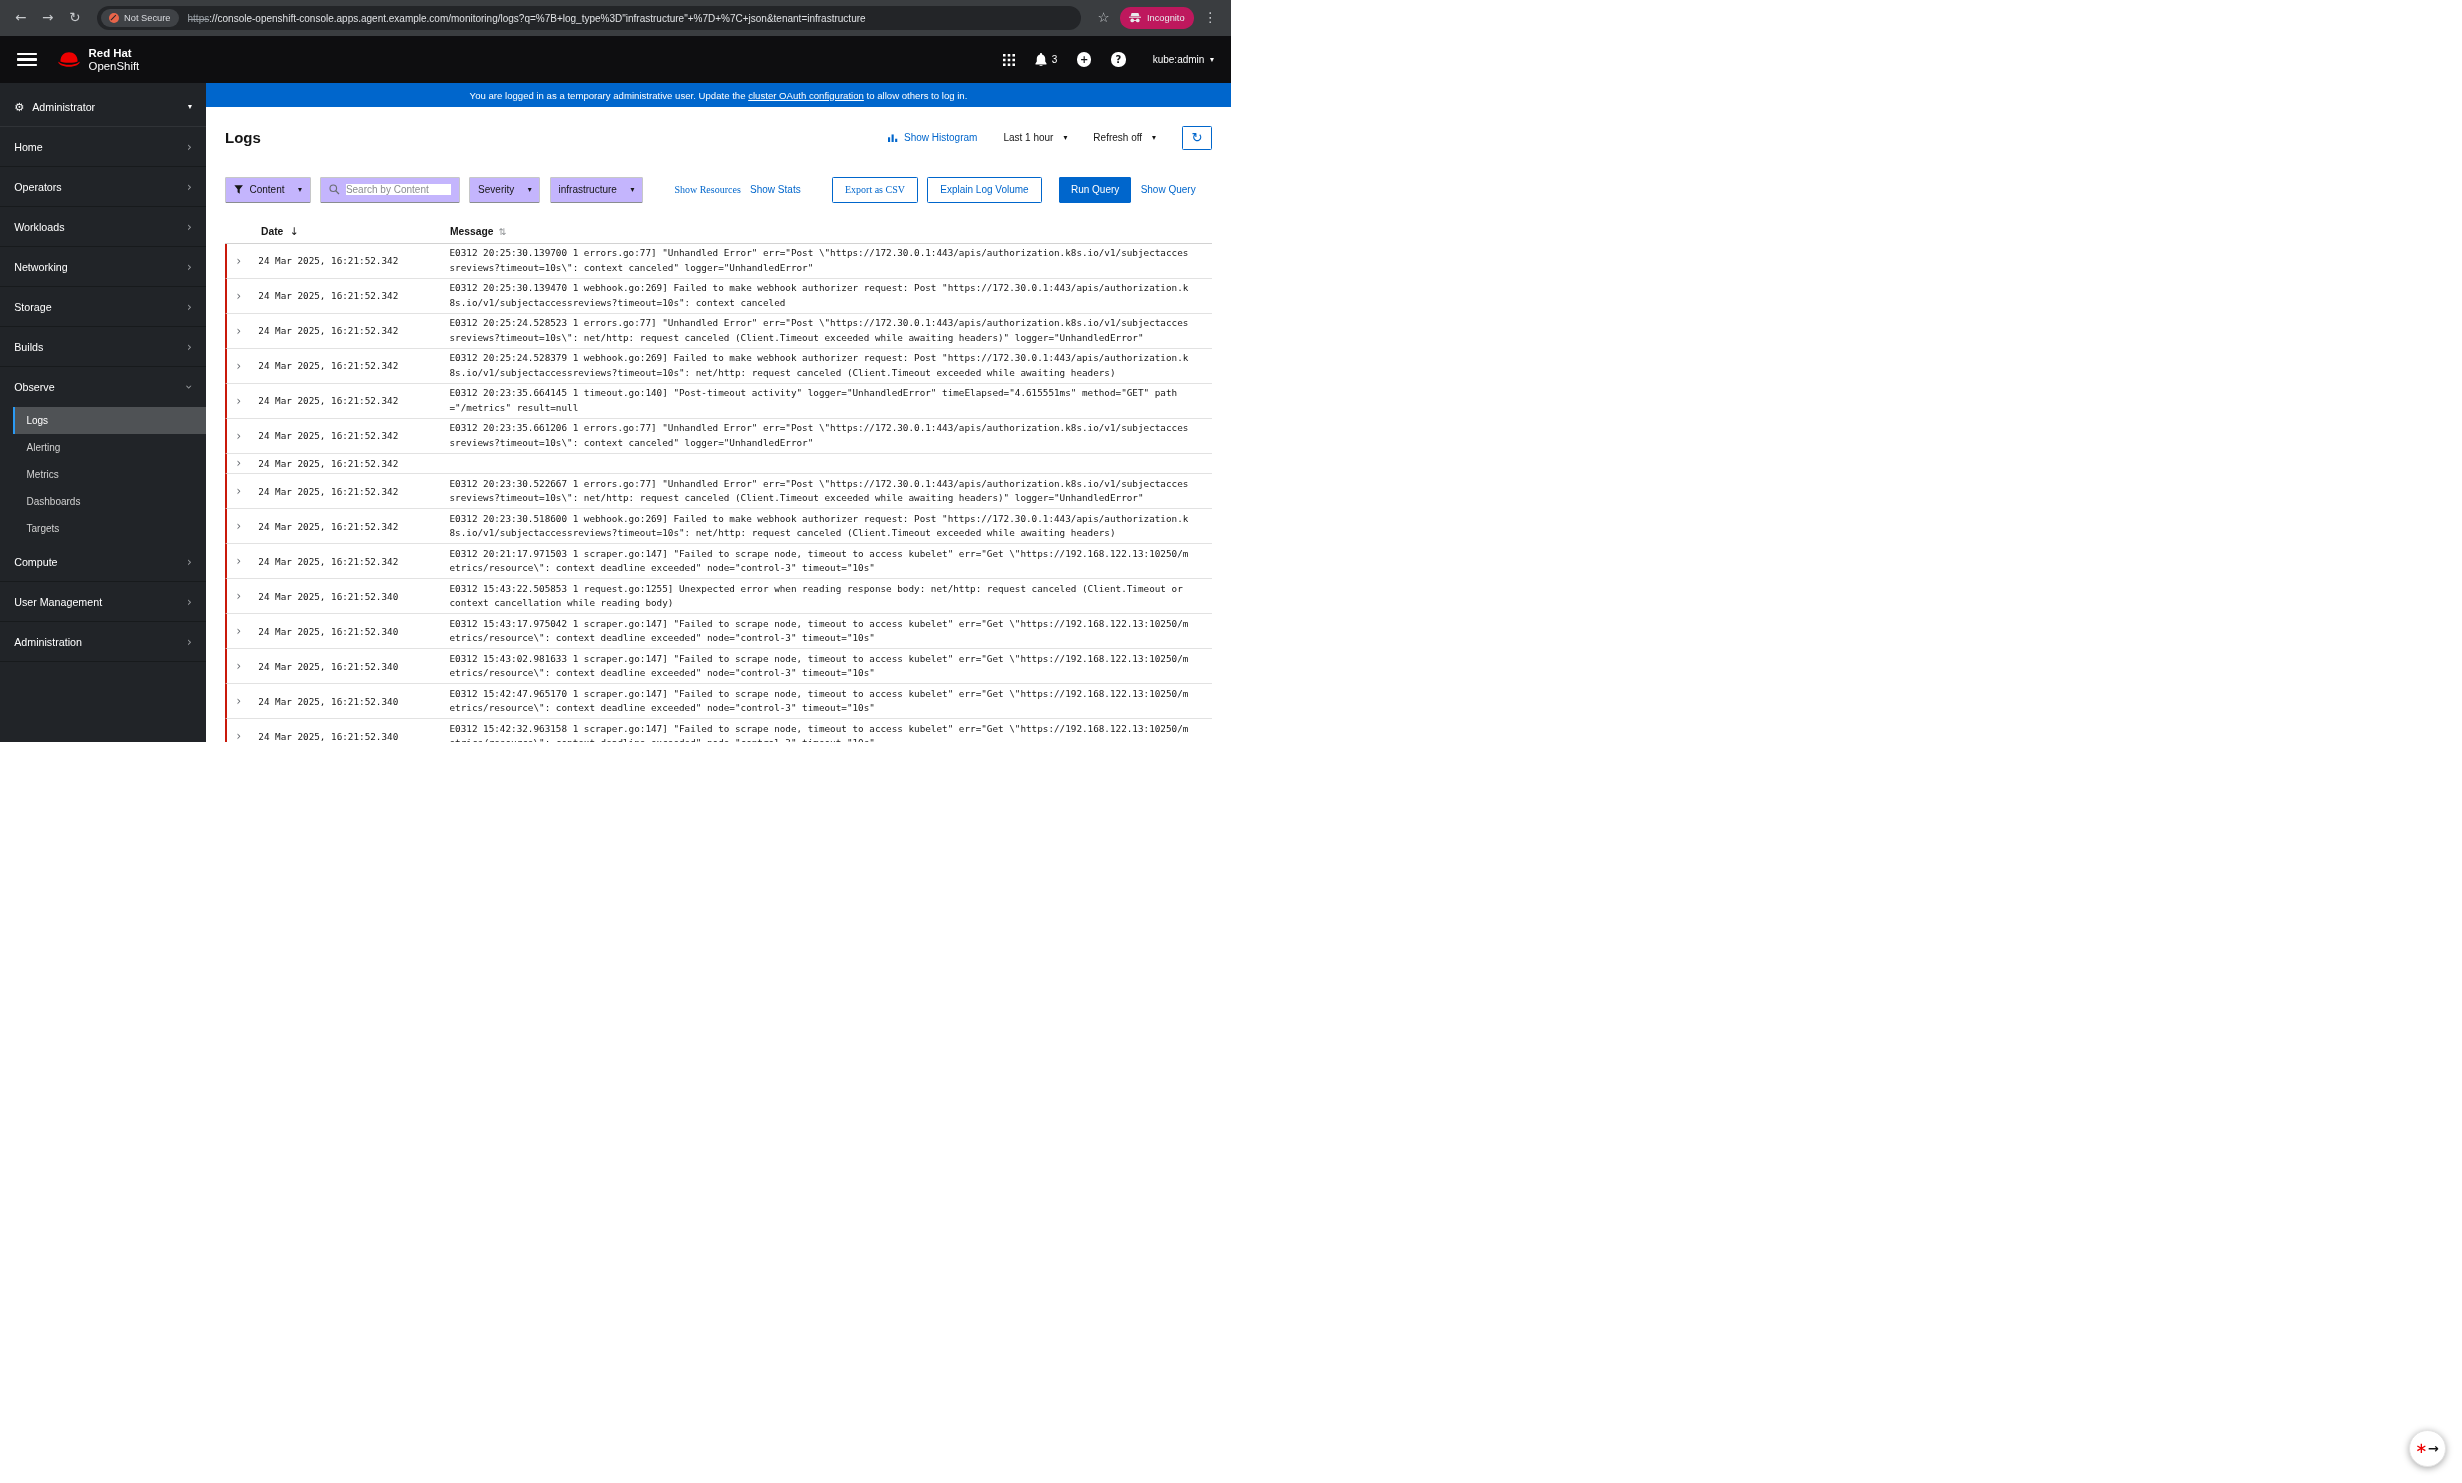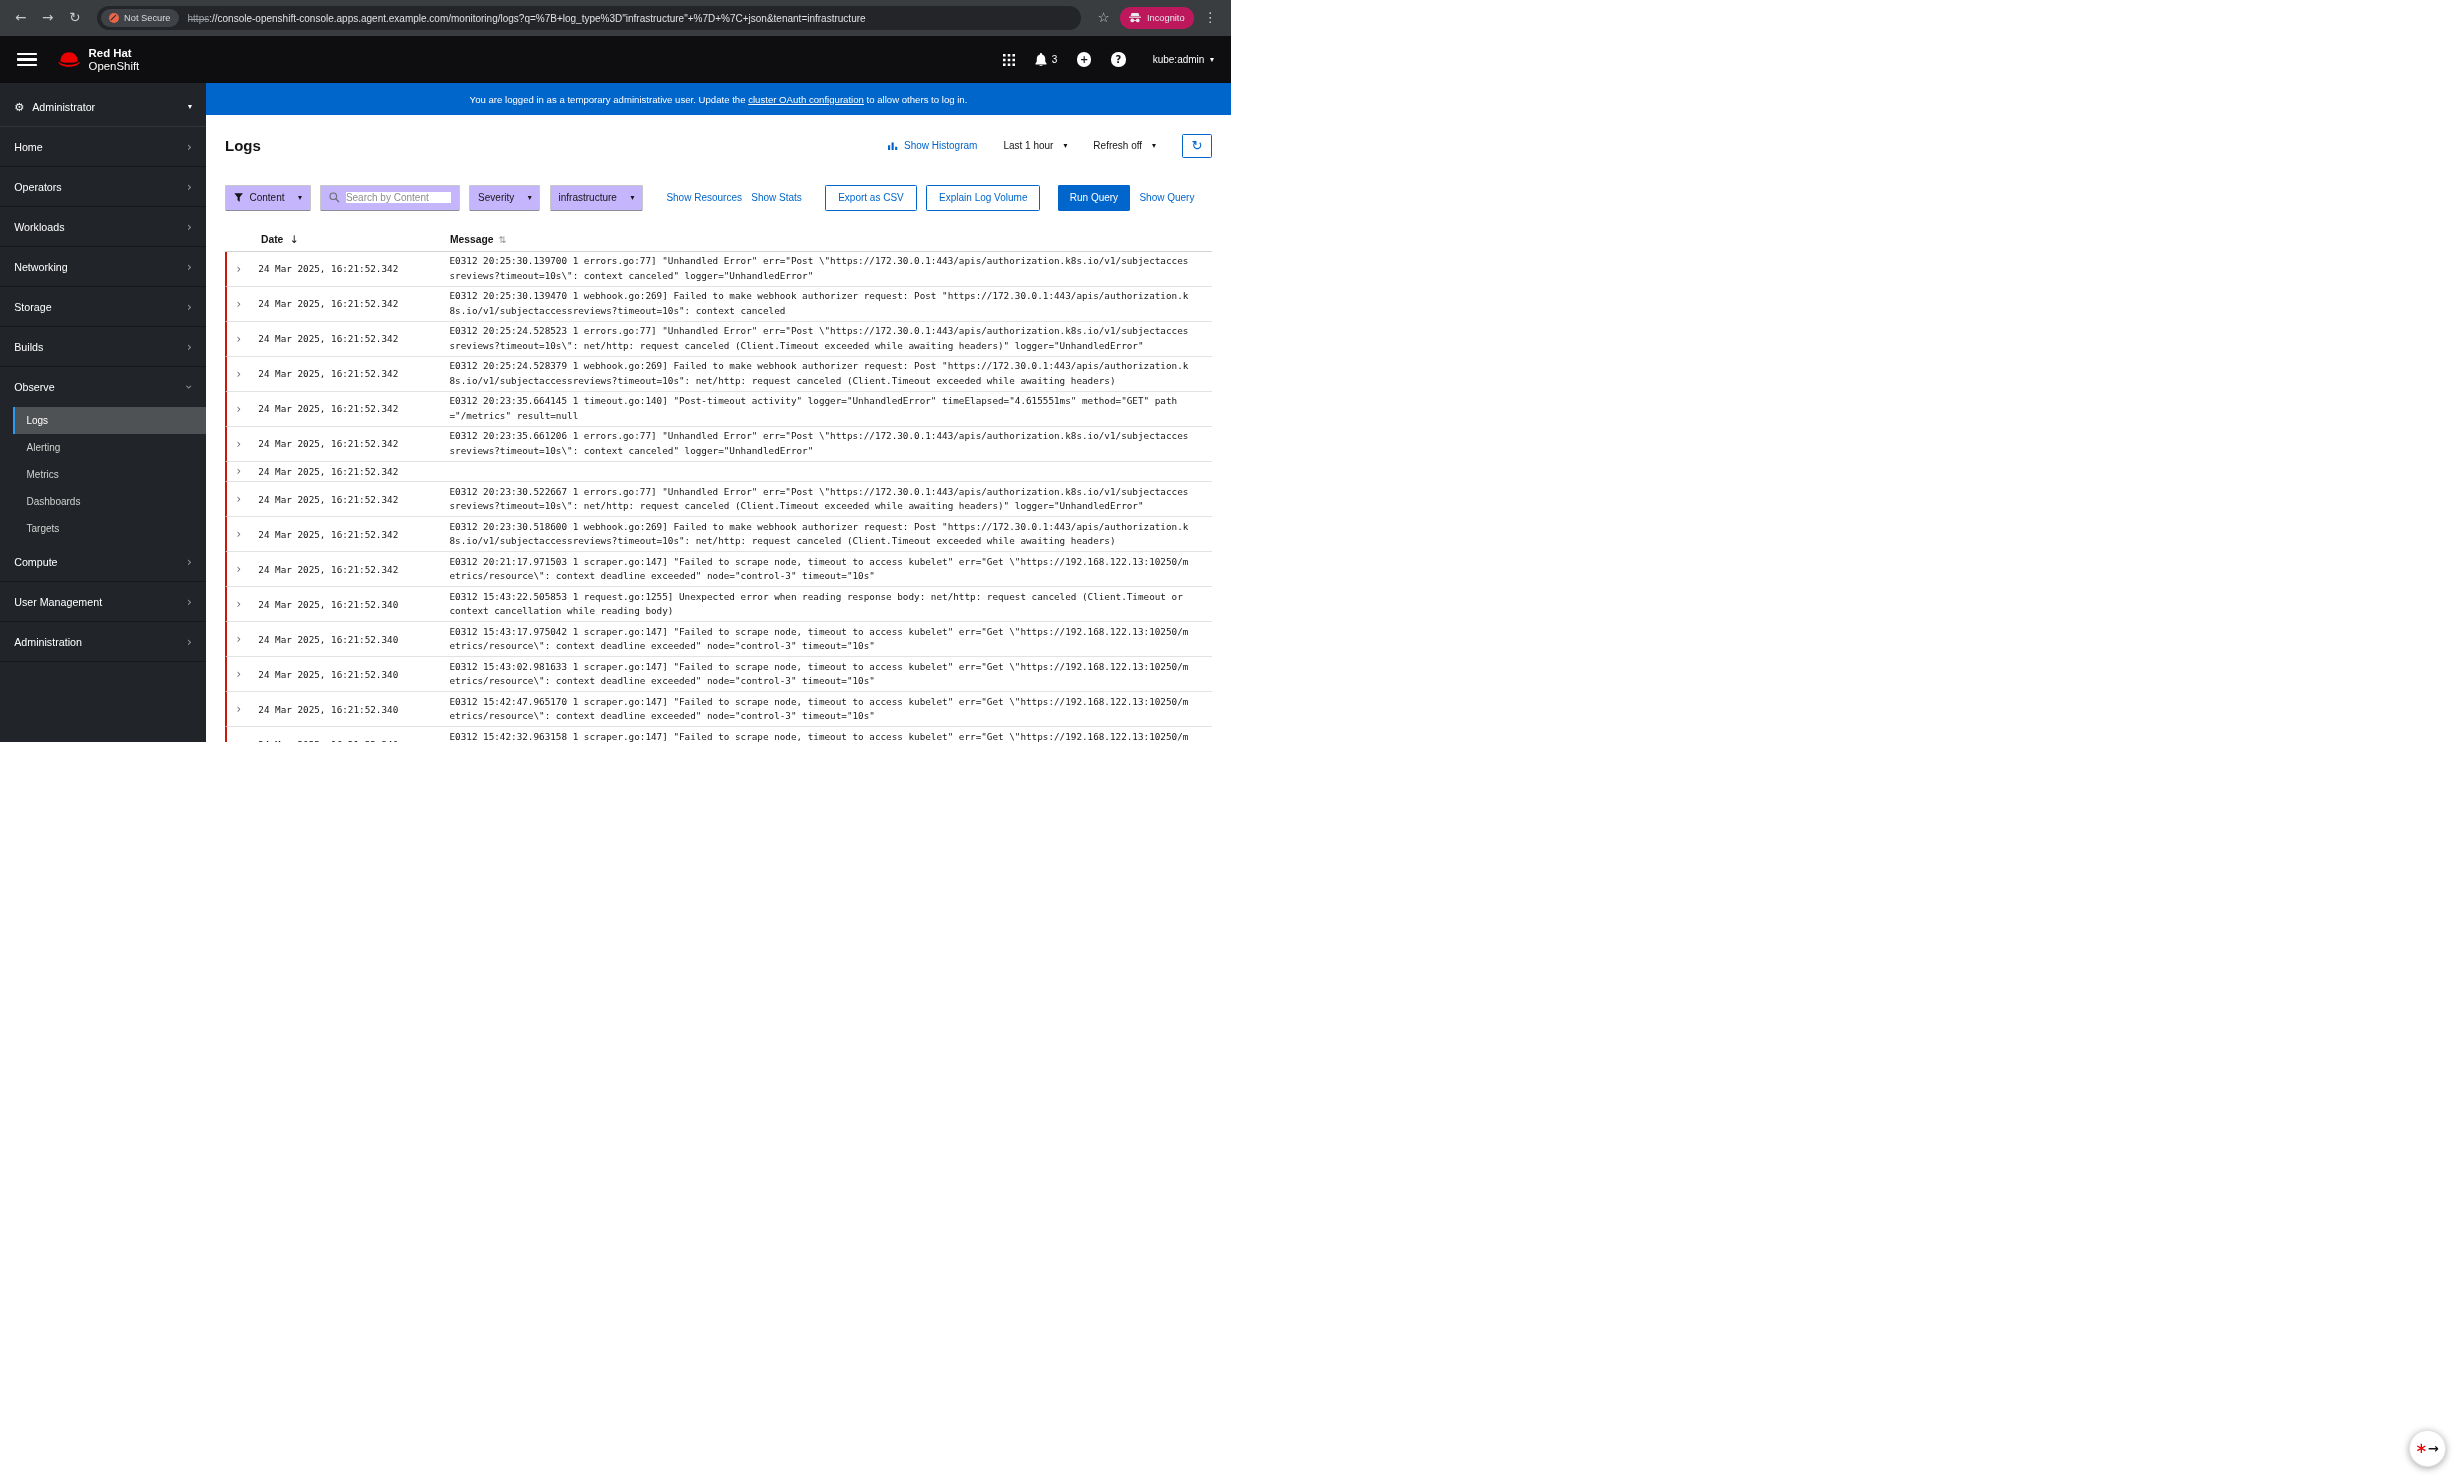--- a/index.html
+++ b/index.html
@@ -41,42 +41,42 @@
   .persp-caret { margin-left:auto; font-size:7.8px; }
   .nav-item { height:40px; display:flex; align-items:center; padding:0 14.2px; color:#fff; font-size:10.7px; border-bottom:0.7px solid rgba(0,0,0,0.28); cursor:pointer; }
   .nav-item .chev { margin-left:auto; color:#9a9da0; font-size:12px; display:inline-block; }
   .nav-item.expanded { border-bottom:none; }
   .nav-item.expanded .chev { transform:rotate(90deg); }
   .nav-subitem { height:27px; display:flex; align-items:center; margin-left:13px; padding-left:13.5px; color:#d2d2d2; font-size:10px; cursor:pointer; }
   .nav-subitem.current { background:#4f5255; color:#fff; border-left:2.1px solid #2b9af3; padding-left:11.4px; }
 
   
   .main { flex:1; display:flex; flex-direction:column; min-width:0; background:#fff; }
-  .banner { height:32px; background:#0066cc; color:#fff; display:flex; align-items:center; justify-content:center; font-size:9.6px; flex:none; white-space:pre; }
+  .banner { height:24px; background:#0066cc; color:#fff; display:flex; align-items:center; justify-content:center; font-size:9.6px; flex:none; white-space:pre; }
   .banner a { color:#fff; text-decoration:underline; cursor:pointer; }
   .content { flex:1; padding:18.5px 19px 0; min-height:0; overflow:hidden; }
 
   .page-head { display:flex; align-items:center; height:24px; }
   .page-title { font-size:15px; font-weight:700; color:#151515; }
   .head-controls { margin-left:auto; display:flex; align-items:center; gap:26px; }
   .link { color:#0066cc; font-size:10px; text-decoration:none; cursor:pointer; background:none; border:none; }
   .histo-link { display:flex; align-items:center; gap:5.7px; }
   .plain-select { display:flex; align-items:center; gap:10px; font-size:10px; color:#151515; background:none; border:none; cursor:pointer; }
   .caret { font-size:7.8px; color:#151515; }
   .refresh-btn { width:30px; height:24px; border:0.7px solid #0066cc; background:#fff; color:#0066cc; font-size:13px; border-radius:1.4px; cursor:pointer; }
 
   .filters { display:flex; align-items:center; gap:9.3px; margin-top:27px; }
   .control { height:26px; border:0.7px solid #c6c7c8; border-bottom-color:#8a8d90; background:#c4b5fd; display:flex; align-items:center; gap:6.4px; padding:0 7.8px; font-size:10px; color:#151515; border-radius:1.4px; cursor:pointer; }
   .control .caret { margin-left:7.1px; }
   .search-box { cursor:text; width:140px; }
   .search-box input { border:none; outline:none; font-size:10px; flex:1; min-width:0; color:#151515; font-family:"Liberation Sans",sans-serif; }
   .search-box input::placeholder { color:#8a8d90; }
   .btn-secondary { height:26px; padding:0 12px; border:0.7px solid #0066cc; color:#0066cc; background:#fff; font-size:10px; border-radius:1.4px; cursor:pointer; }
   .btn-primary { height:26px; padding:0 12px; background:#0066cc; color:#fff; border:none; font-size:10px; border-radius:1.4px; cursor:pointer;margin-left:8px; }
-  .ml { margin-left:14px; }
+  .ml { margin-left:22px;font-family:Liberation Serif, serif; }
 
   
   .logtable { margin-top:17px; }
   .lt-head { display:grid; grid-template-columns:26px 199px 1fr; align-items:center; height:24px; border-bottom:0.7px solid #d2d2d2; font-size:10.3px; font-weight:700; color:#151515; }
   .h-date { padding-left:10px; display:flex; gap:6.4px; align-items:center; cursor:pointer; }
   .h-msg { display:flex; gap:5px; align-items:center; cursor:pointer; }
   .sort-active { font-size:10.7px; font-weight:400; }
   .sort-idle { color:#8a8d90; font-size:9.3px; font-weight:400; }
   .log-row { display:grid; grid-template-columns:23.5px 199px 1fr; align-items:center; border-left:2.1px solid #c9190b; padding:2.8px 0; background:#fff; }
   .log-row + .log-row { border-top:0.7px solid #e2e2e2; }

